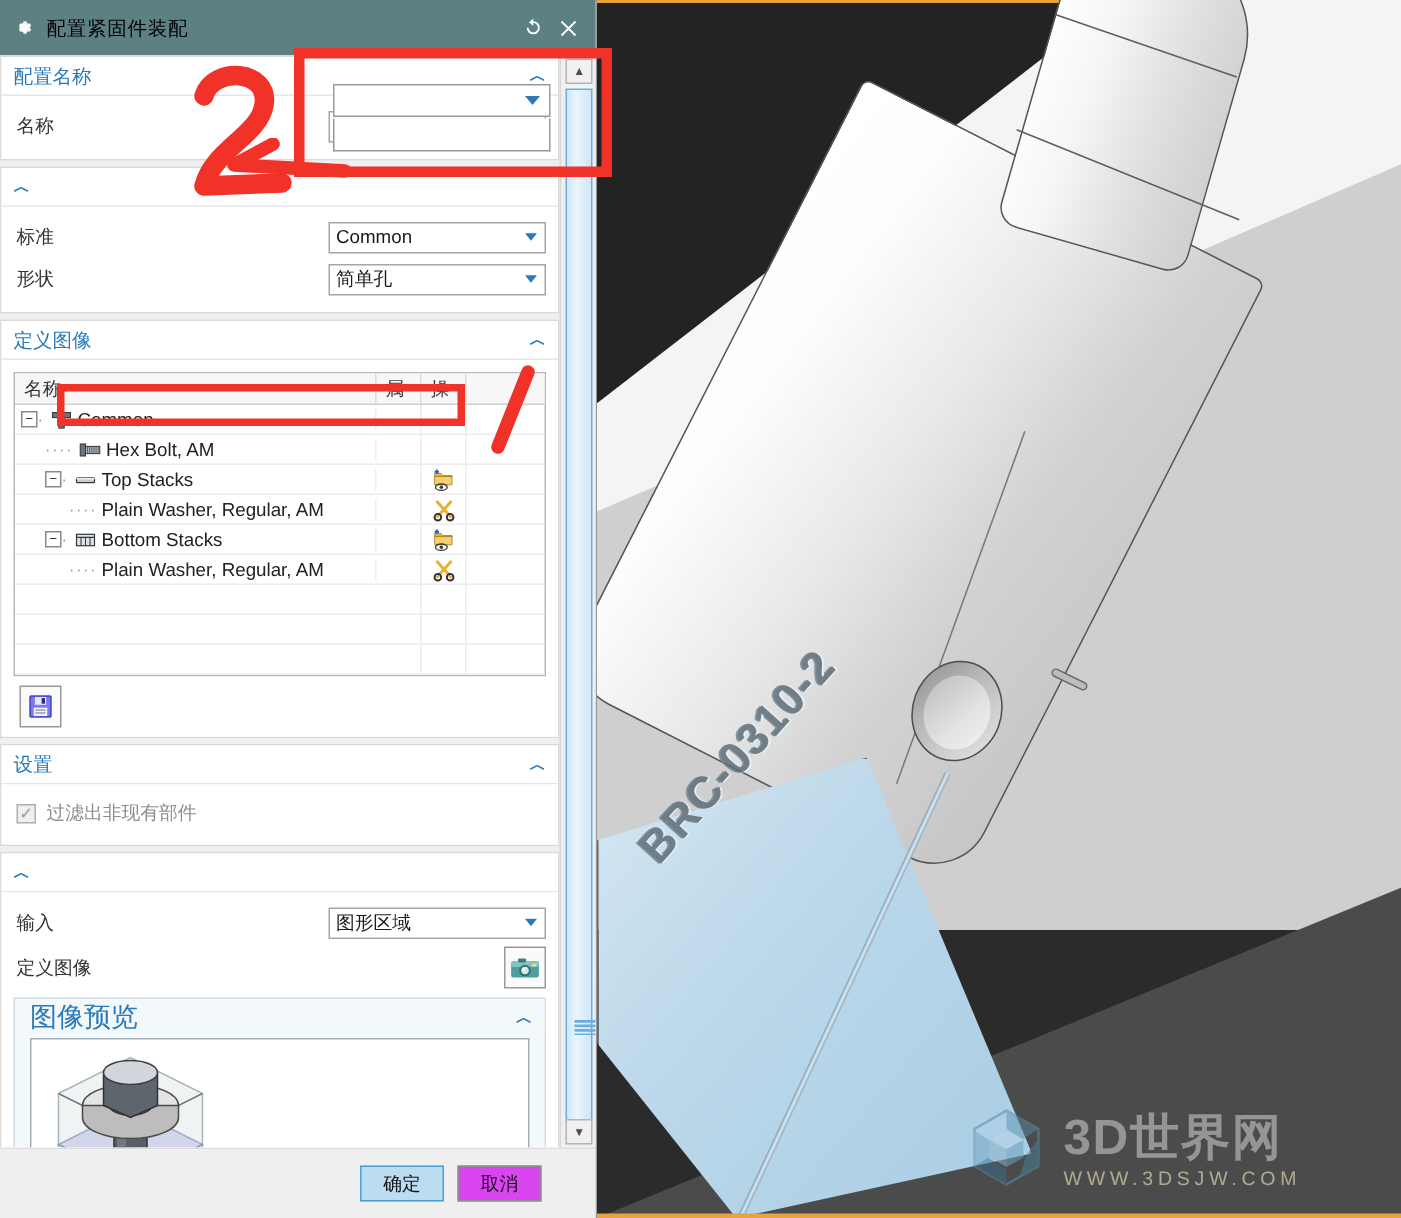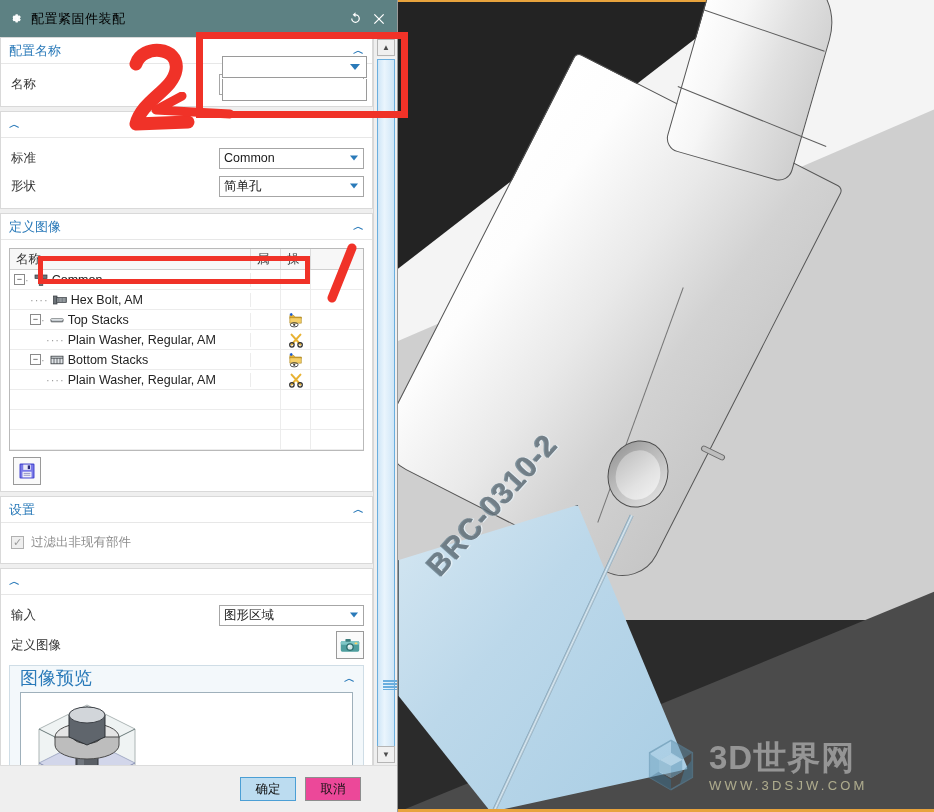--- a/index.html
+++ b/index.html
@@ -316,21 +316,21 @@
 
   
   #btnbar {
     height: 47px; background: #efefef; border-top: 1px solid #dcdcdc;
     display: flex; align-items: center; justify-content: flex-end;
     padding-right: 36px; gap: 9px; flex: 0 0 auto;
   }
   .dlg-btn {
     width: 56px; height: 24px; font-size: 12.5px;
     display: flex; align-items: center; justify-content: center;
-    border: 1px solid #8d8d8d; background: #ec4899; color: #111;
+    border: 1px solid #8d8d8d; background: #d946ef; color: #111;
   }
   .dlg-btn.primary { background: #bcdcf0; border-color: #4b9fd5; }
 
   
   .anno { position: absolute; z-index: 20; pointer-events: none; }
   #anno-rect-2 {
     left: 196px; top: 32px; width: 212px; height: 86px;
     border: 7px solid #f03228;
   }
   #anno-rect-1 {

